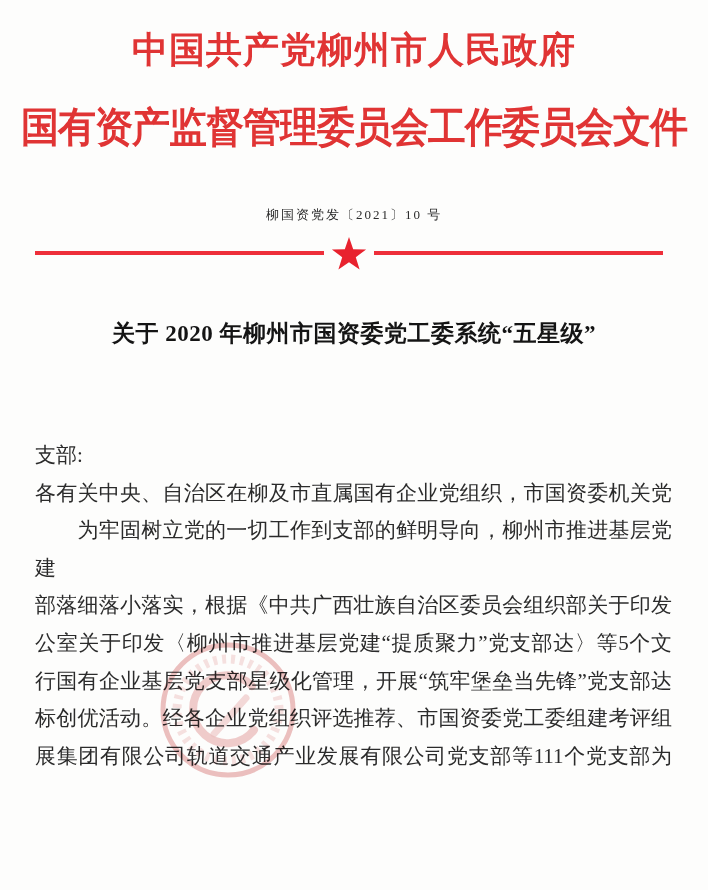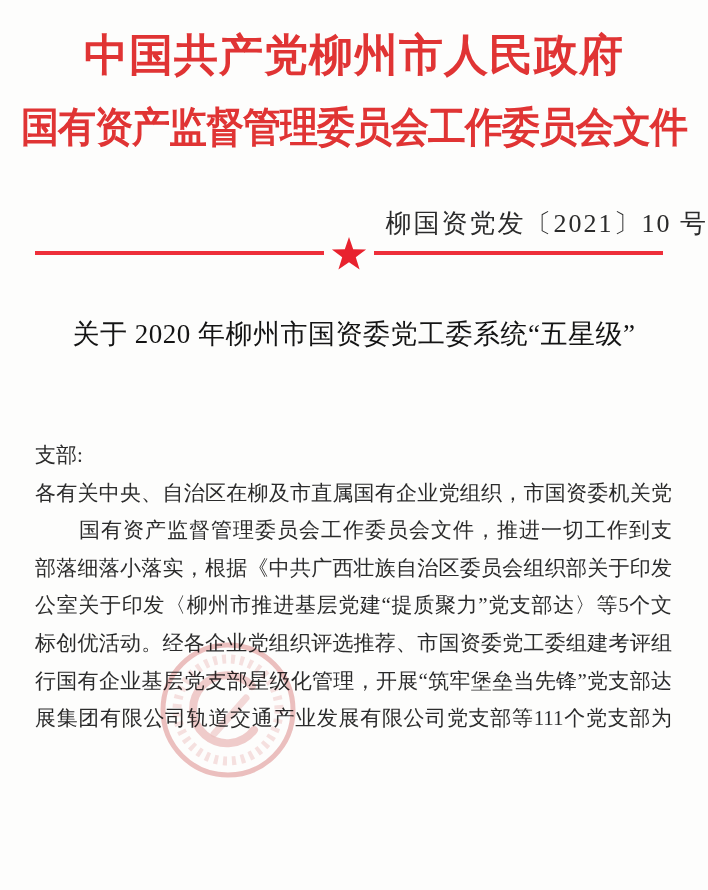--- a/index.html
+++ b/index.html
@@ -10,53 +10,53 @@
   }
   .page {
     position: relative;
     width: 708px; height: 890px;
     background: #fdfdfc;
     overflow: hidden;
   }
   .org-line-1 {
     position: absolute; top: 26px; left: 0; width: 100%;
     text-align: center;
-    font-size: 44px; font-weight: 600;
+    font-size: 36px; font-weight: 600;
     letter-spacing: 1px;
     color: var(--red-text, #e03434);
   }
   .org-line-2 {
     position: absolute; top: 100px; left: 0; width: 100%;
     text-align: center;
     font-size: 38px; font-weight: 800;
     letter-spacing: -1px;
     transform: scaleY(1.08);
     transform-origin: top center;
     color: var(--red-text, #e03434);
   }
   .doc-number {
     position: absolute; top: 206px; left: 0; width: 100%;
-    text-align: right;
-    font-size: 26px;
+    text-align: center;
+    font-size: 13px;
     letter-spacing: 2px;
     color: #2b2b2b;
   }
   .rule-row {
     position: absolute; top: 236px; left: 35px; width: 628px; height: 34px;
     display: flex; align-items: center; gap: 7px;
   }
   .rule-seg {
     flex: 1; height: 4px;
     background: var(--red-rule, #ee2f3a);
   }
   .star { flex: 0 0 auto; display: block; }
   .doc-title {
     position: absolute; top: 314px; left: 0; width: 100%;
     text-align: center;
-    font-size: 27px; font-weight: normal;
+    font-size: 23px; font-weight: bold;
     line-height: 40px;
     color: #141414;
     letter-spacing: 0.5px;
   }
   .body-text {
     position: absolute; top: 437px; left: 35px; width: 637px;
     font-size: 21px;
     line-height: 37.6px;
     color: #2b2b2b;
     z-index: 2;
@@ -95,25 +95,25 @@
     <div class="rule-seg"></div>
   </div>
 
   <div class="doc-title">
     <div>关于 2020 年柳州市国资委党工委系统“五星级”</div>
   </div>
 
   <div class="body-text">
       <div class="body-line">支部:</div>
       <div class="body-line just">各有关中央、自治区在柳及市直属国有企业党组织，市国资委机关党</div>
-      <div class="body-line just">　　国有资产监督管理委员会工作委员会文件，推进一切工作到支</div>
+      <div class="body-line just">　　为牢固树立党的一切工作到支部的鲜明导向，柳州市推进基层党建</div>
       <div class="body-line just">部落细落小落实，根据《中共广西壮族自治区委员会组织部关于印发</div>
       <div class="body-line just">公室关于印发〈柳州市推进基层党建“提质聚力”党支部达〉等5个文</div>
+      <div class="body-line just">行国有企业基层党支部星级化管理，开展“筑牢堡垒当先锋”党支部达</div>
       <div class="body-line just">标创优活动。经各企业党组织评选推荐、市国资委党工委组建考评组</div>
-      <div class="body-line just">行国有企业基层党支部星级化管理，开展“筑牢堡垒当先锋”党支部达</div>
       <div class="body-line just">展集团有限公司轨道交通产业发展有限公司党支部等111个党支部为</div>
     </div>
 
   <svg class="seal" viewBox="0 0 144 144" aria-hidden="true">
 
     <circle cx="72" cy="72" r="65" fill="none" stroke="#d46a6a" stroke-width="5"></circle>
 
     <circle cx="72" cy="72" r="51" fill="none" stroke="#dc8080" stroke-width="9" stroke-dasharray="4 5" opacity="0.55"></circle>
 
     <path d="M 96 48 A 34 34 0 1 0 98 92" fill="none" stroke="#d46a6a" stroke-width="8" stroke-linecap="round" opacity="0.8"></path>

